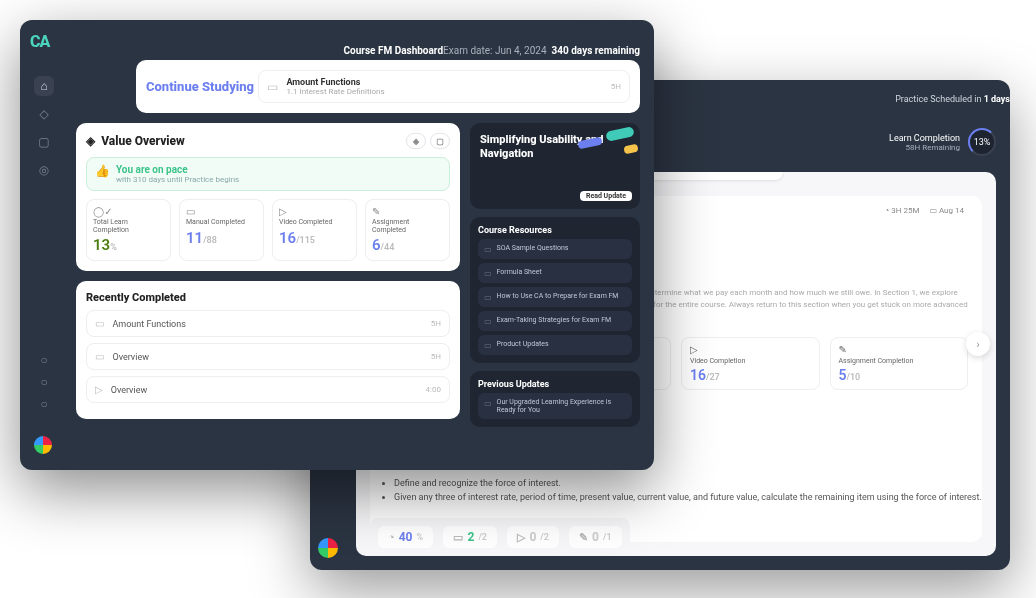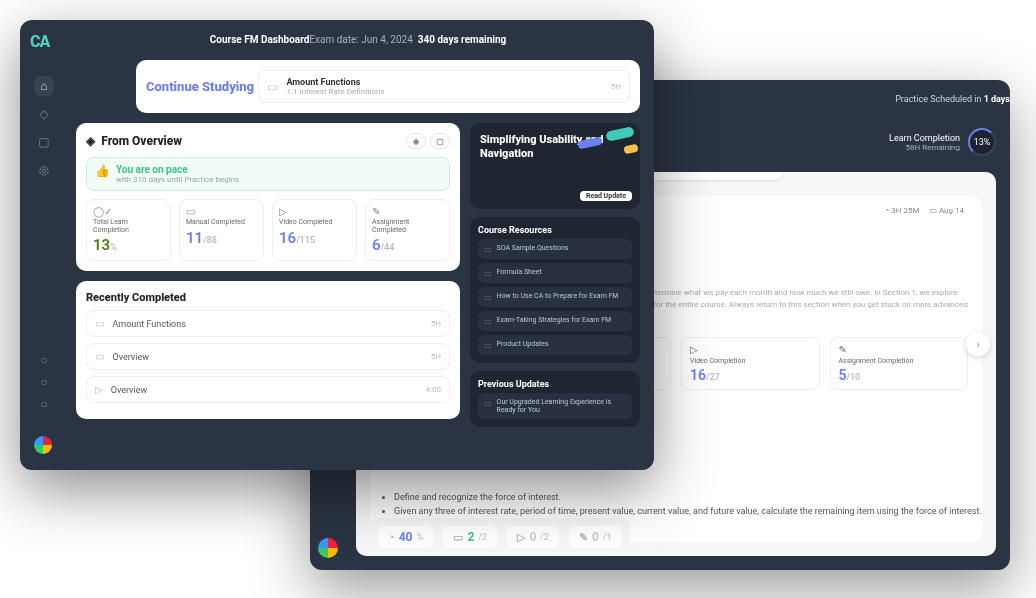--- a/index.html
+++ b/index.html
@@ -29,39 +29,39 @@
 .wb-desc { font-size: 8px; color:#aaa; margin-top: 8px; line-height: 1.5; }
 .wb-stats { display:flex; gap:10px; margin-top: 14px; }
 .wb-stat { flex:1; border:1px solid #eee; border-radius:8px; padding:6px 8px; }
 .wb-stat .ic { font-size:10px; color:#666; }
 .wb-stat .lbl { font-size:7px; color:#666; margin-top:2px; }
 .wb-stat .val { font-size:14px; font-weight:800; color:#6b7fef; margin-top:2px; }
 .wb-stat .val span { font-size:9px; color:#bbb; font-weight:600; }
 .wb-arrow { position:absolute; right:-8px; top: 136px; width:24px; height:24px; background:#fff; border-radius:50%; box-shadow:0 2px 6px rgba(0,0,0,0.15); display:flex; align-items:center; justify-content:center; font-size:10px; color:#888; }
 
 .wb-lower { position: absolute; left: 60px; right: 24px; bottom: 14px; }
-.wb-lower-text { font-size: 9px; color:#555; line-height:1.5; margin-bottom: 0; padding-left: 12px;}
+.wb-lower-text { font-size: 9px; color:#555; line-height:1.5; margin-bottom: 14px; padding-left: 12px;}
 .wb-lower-text li { list-style: disc; margin-left: 12px; color:#555;}
 .wb-lower-stats { display:inline-flex; gap:10px; background:#f7f7f9; padding:8px; border-radius:8px; }
 .wb-ls-item { display:flex; align-items:center; gap:4px; font-size:12px; font-weight:700; color:#ccc; padding: 4px 10px; background:#fff; border-radius:6px; }
 .wb-ls-item.color .v { color:#6b7fef; }
 .wb-ls-item.green .v { color:#3cc38a; }
 .wb-ls-item .ic { font-size:11px; color:#bbb; }
 .wb-ls-item .sub { font-size:9px; color:#ccc; font-weight:600; }
 
 
 .window-front { position: absolute; left: 20px; top: 20px; width: 634px; height: 450px; background: #2b3442; border-radius: 12px; box-shadow: 0 20px 60px rgba(0,0,0,0.45); }
 .wf-sidebar { position: absolute; left: 0; top: 0; width: 48px; height: 100%; }
 .wf-logo { position:absolute; left:10px; top:12px; font-size:16px; font-weight:800; color:#4cd6c0; letter-spacing:-1px; }
 .wf-navicon { position:absolute; left:14px; width:20px; height:20px; display:flex; align-items:center; justify-content:center; color:#7a8494; font-size:12px; border-radius:6px; }
 .wf-navicon.active { background:#3a4252; color:#cfd6e0; }
 .wf-navicon.n1 { top: 56px; } .wf-navicon.n2 { top: 84px; } .wf-navicon.n3 { top: 112px; } .wf-navicon.n4 { top: 140px; }
 .wf-navicon.b1 { bottom: 100px; } .wf-navicon.b2 { bottom: 78px; } .wf-navicon.b3 { bottom: 56px; }
 .wf-blob { position:absolute; left:14px; bottom: 16px; width:18px; height:18px; background: conic-gradient(#e24 0 25%, #fb0 0 50%, #3c6 0 75%, #39f 0); border-radius:50%; }
-.wf-topbar { position:absolute; left:56px; top:14px; right:14px; display:flex; justify-content:center; align-items:center; font-size:10px; color:#cfd6e0; }
+.wf-topbar { position:absolute; left:56px; top:25px; right:14px; display:flex; justify-content:flex-end; align-items:center; font-size:10px; color:#cfd6e0; }
 .wf-topbar .brand { font-weight:700; color:#fff; }
 .wf-topbar .exam { color:#a8b0bd; } .wf-topbar .exam b { color:#fff; }
 .wf-content { position:absolute; left:56px; right:14px; top:40px; bottom:14px; overflow:hidden; }
 .wf-welcome { font-size:20px; font-weight:800; color:#fff; margin: 6px 0 10px 60px; }
 
 .card { background:#fff; border-radius:10px; padding:10px; }
 .wf-continue { display:flex; align-items:center; gap:4px; margin-left:60px; margin-right:0; }
 .wf-continue .title { font-size:13px; font-weight:800; color:#6b7fef; }
 .wf-continue-inner { flex:1; border:1px solid #eee; border-radius:8px; padding:6px 8px; display:flex; align-items:center; gap:8px; }
 .wf-continue-inner .book { color:#bbb; font-size:12px; }
@@ -241,21 +241,21 @@
         </div>
         <div class="dur">5H</div>
       </div>
     </div>
 
     <div class="wf-cols">
       <div class="wf-left">
         <div class="card">
           <div class="wf-learn-header">
             <span class="pin">◈</span>
-            <span>From Overview</span>
+            <span>Value Overview</span>
             <div class="wf-learn-actions">
               <div class="btn">◈</div>
               <div class="btn">▢</div>
             </div>
           </div>
           <div class="wf-pace">
             <div class="thumb">👍</div>
             <div>
               <div class="t">You are on pace</div>
               <div class="s">with 310 days until Practice begins</div>

